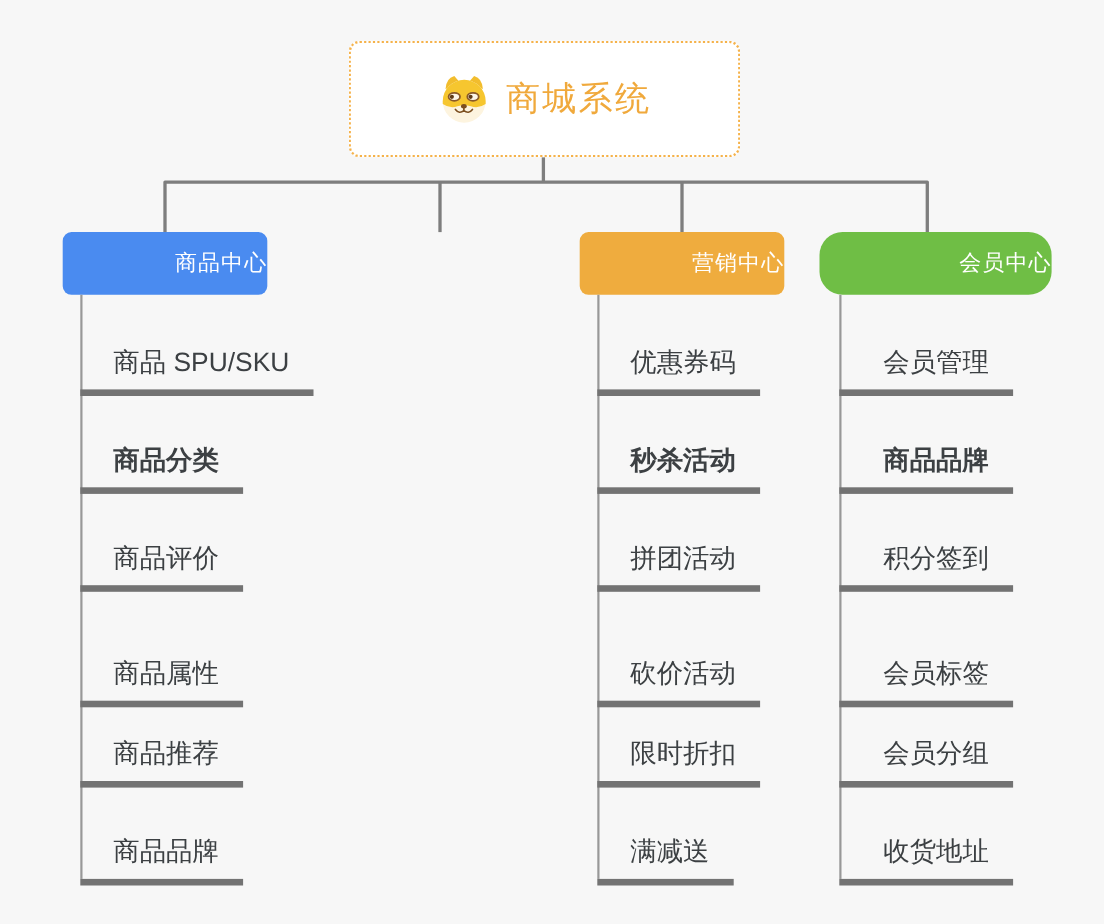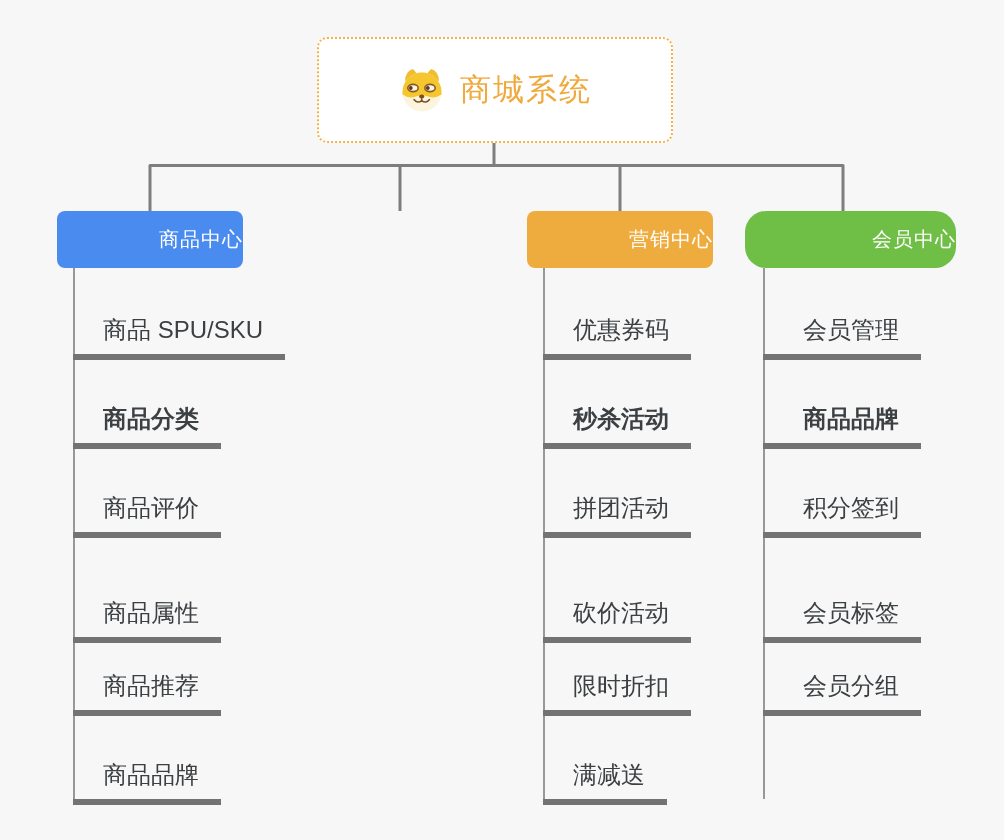--- a/index.html
+++ b/index.html
@@ -88,15 +88,16 @@
   </div>
 
   <div class="column c3">
     <div class="branch-node" style="background: rgb(111, 190, 69);">会员中心</div>
     <div class="trunk"></div>
     <div class="subitem r0">会员管理</div>
     <div class="subitem r1">商品品牌</div>
     <div class="subitem r2">积分签到</div>
     <div class="subitem r3">会员标签</div>
     <div class="subitem r4">会员分组</div>
+    <div class="subitem r5">收货地址</div>
   </div>
 
 </div>
 
 </body></html>

